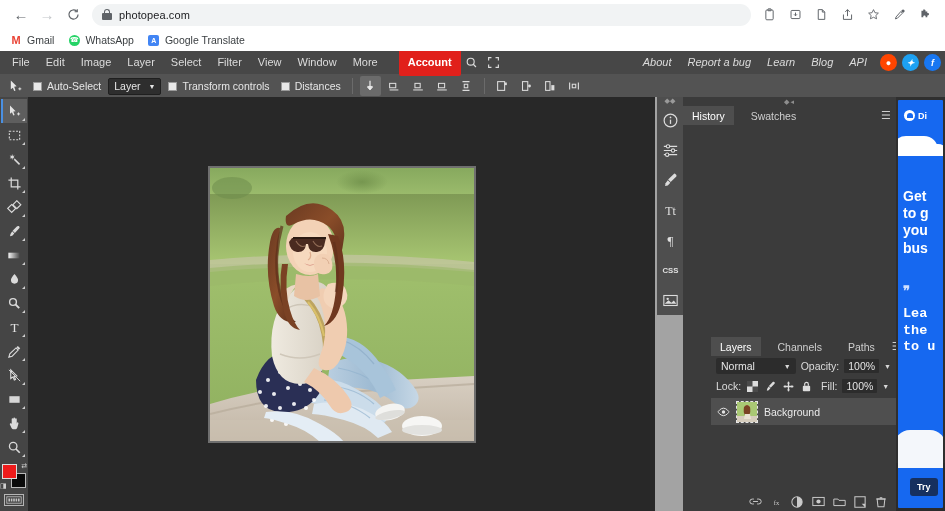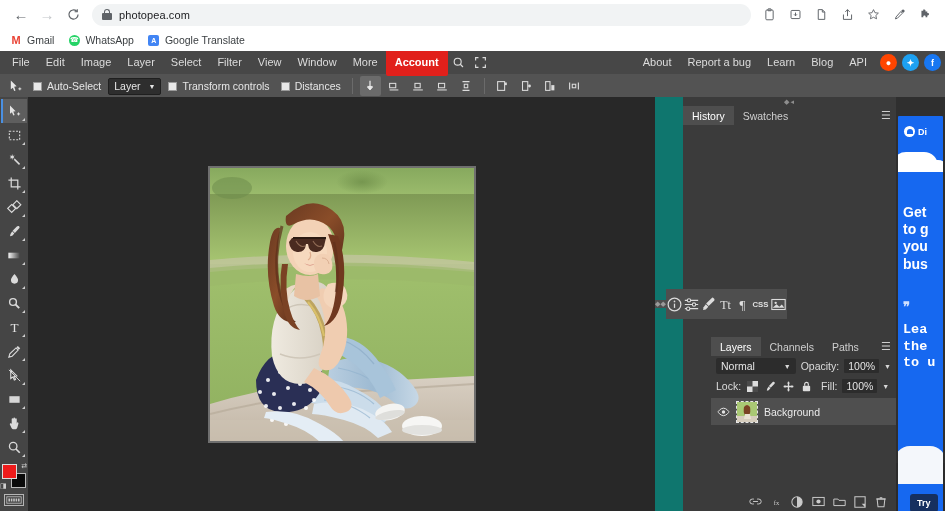--- a/index.html
+++ b/index.html
@@ -33,23 +33,23 @@
   .bm-ico { width:12px; height:12px; display:flex; align-items:center; justify-content:center; flex:0 0 auto; }
   .gmail-m { font-size:11px; font-weight:bold; color:#ea4335; line-height:1; }
   .wa { width:11px; height:11px; border-radius:50%; background:#25d366; display:flex; align-items:center;
         justify-content:center; color:#fff; font-size:7px; }
   .gt { width:11px; height:11px; border-radius:2px; background:#4285f4; color:#fff; font-size:7px;
         display:flex; align-items:center; justify-content:center; font-weight:bold; }
 
   
   .pp-menubar { height:23px; background:#474747; display:flex; align-items:center; padding:0 4px; }
   .menu-item { font-size:11px; color:#dcdcdc; padding:4px 8px; line-height:1; }
-  .menu-item.account { background:#e1201b; color:#fff; border-radius:2px; padding:8px 9px; font-weight:bold; }
+  .menu-item.account { background:#e1201b; color:#fff; border-radius:2px; padding:8px 9px; font-weight:bold;margin-left:13px; }
   .mb-icon { width:22px; height:18px; display:flex; align-items:center; justify-content:center; color:#dcdcdc; }
-  .mb-right { margin-left:auto; display:flex; align-items:center; gap:0; }
+  .mb-right { margin-left:auto; display:flex; align-items:center; gap:0;font-style:italic; }
   .soc { width:17px; height:17px; border-radius:50%; display:flex; align-items:center; justify-content:center;
          font-size:9px; color:#fff; margin-left:5px; font-weight:bold; }
   .soc.reddit { background:#ff4500; }
   .soc.twitter { background:#1da1f2; }
   .soc.fb { background:#1877f2; }
 
   
   .pp-optionsbar { height:24px; background:#535353; display:flex; align-items:center; padding:0 4px; gap:3px; }
   .opt-tool { width:22px; height:20px; display:flex; align-items:center; justify-content:center; color:#e0e0e0; }
   .opt-chk { display:flex; align-items:center; gap:5px; font-size:10.5px; color:#e6e6e6; padding:0 4px; }
@@ -84,32 +84,32 @@
   .qmask { width:20px; height:12px; border:1px solid #b5b5b5; margin-top:5px; display:flex;
            align-items:center; justify-content:center; }
 
   .canvas-area { position:absolute; left:28px; top:0; right:290px; height:414px; background:#282828;
                  display:flex; align-items:center; justify-content:center; overflow:hidden; }
   .doc-frame { border:2px solid #6f6f6f; }
   .photo { display:block; }
 
   
   .panels { position:absolute; right:49px; top:0; width:241px; height:414px; background:#3b3b3b; }
-  .railcol { position:absolute; left:0; top:0; width:28px; height:414px; background:#0f766e;
-             display:flex; flex-direction:row; align-items:center; }
+  .railcol { position:absolute; left:0; top:0; width:28px; height:414px; background:#a3a3a3;
+             display:flex; flex-direction:column; align-items:flex-end; }
   .rail { width:26px; height:30px; display:flex; align-items:center; justify-content:center; color:#dcdcdc; }
   .rail.box { background:#4e4e4e; }
   .collapse-dots { width:26px; height:8px; display:flex; align-items:center; justify-content:center;
                    color:#9a9a9a; font-size:7px; background:#4e4e4e; }
 
   .panel-stack { position:absolute; left:28px; top:0; right:0; height:414px; }
   .panel-grab { height:9px; background:#3b3b3b; display:flex; align-items:center; justify-content:center;
                 color:#8d8d8d; font-size:7px; letter-spacing:1px; }
   .panel { background:#3b3b3b; }
-  .panel-tabs { height:19px; display:flex; align-items:stretch; background:#3b3b3b; }
+  .panel-tabs { height:19px; display:flex; align-items:stretch; background:#3b3b3b;gap:8px; }
   .ptab { display:flex; align-items:center; padding:0 9px; font-size:10.5px; color:#cfcfcf; }
   .ptab.active { background:#4e4e4e; color:#fff; }
   .ptab-menu { margin-left:auto; width:20px; display:flex; align-items:center; justify-content:center;
                color:#cfcfcf; font-size:11px; }
   .history-body { height:118px; background:#3b3b3b; padding:2px 2px 0 2px; }
   .hist-item { height:17px; background:#4a4a4a; display:flex; align-items:center; padding:0 6px;
                font-size:10.5px; color:#e0e0e0; }
 
   .layers-panel { position:absolute; left:28px; top:240px; right:0; bottom:0; background:#3b3b3b; }
   .lp-row { height:20px; display:flex; align-items:center; padding:0 5px; gap:5px; font-size:10.5px; color:#dcdcdc; }
@@ -120,21 +120,21 @@
   .lock-ico { width:13px; height:13px; display:flex; align-items:center; justify-content:center; color:#dcdcdc; }
   .layer-row { height:27px; background:#4f4f4f; display:flex; align-items:center; gap:6px; padding:0 6px; margin-top:2px; }
   .eye { width:13px; display:flex; align-items:center; justify-content:center; color:#e2e2e2; }
   .layer-thumb { width:22px; height:22px; border:1px dashed #e6e6e6; overflow:hidden; flex:0 0 auto; }
   .layer-name { font-size:10.5px; color:#eaeaea; }
   .lp-footer { position:absolute; left:0; right:0; bottom:0; height:19px; background:#3b3b3b;
                display:flex; align-items:center; justify-content:flex-end; gap:7px; padding-right:8px; }
   .fico { width:14px; height:14px; display:flex; align-items:center; justify-content:center; color:#cacaca; }
 
   
-  .adrail { position:absolute; right:0; top:0; width:49px; height:366px; background:#2f2f2f; padding:19px 2px; }
+  .adrail { position:absolute; right:0; top:0; width:49px; height:366px; background:#2f2f2f; padding:3px 2px; }
   .adbox { width:45px; height:408px; background:#1668f0; position:relative; overflow:hidden; border-radius:1px; }
   .ad-logo { display:flex; align-items:center; gap:3px; padding:10px 0 0 6px; }
   .ad-logo-mark { width:11px; height:11px; border-radius:50%; background:#fff; position:relative; flex:0 0 auto; }
   .ad-logo-mark::after { content:""; position:absolute; left:2.5px; top:3px; width:6px; height:5px;
                          background:#1668f0; border-radius:3px 3px 0 0; }
   .ad-logo-txt { font-size:9px; font-weight:bold; color:#fff; white-space:nowrap; }
   .cloud1 { position:absolute; left:-6px; top:36px; width:46px; height:20px; background:#fff;
             border-radius:14px 14px 0 0; }
   .cloud1::after { content:""; position:absolute; right:-10px; top:8px; width:24px; height:12px;
                    background:#fff; border-radius:10px 10px 0 0; }

